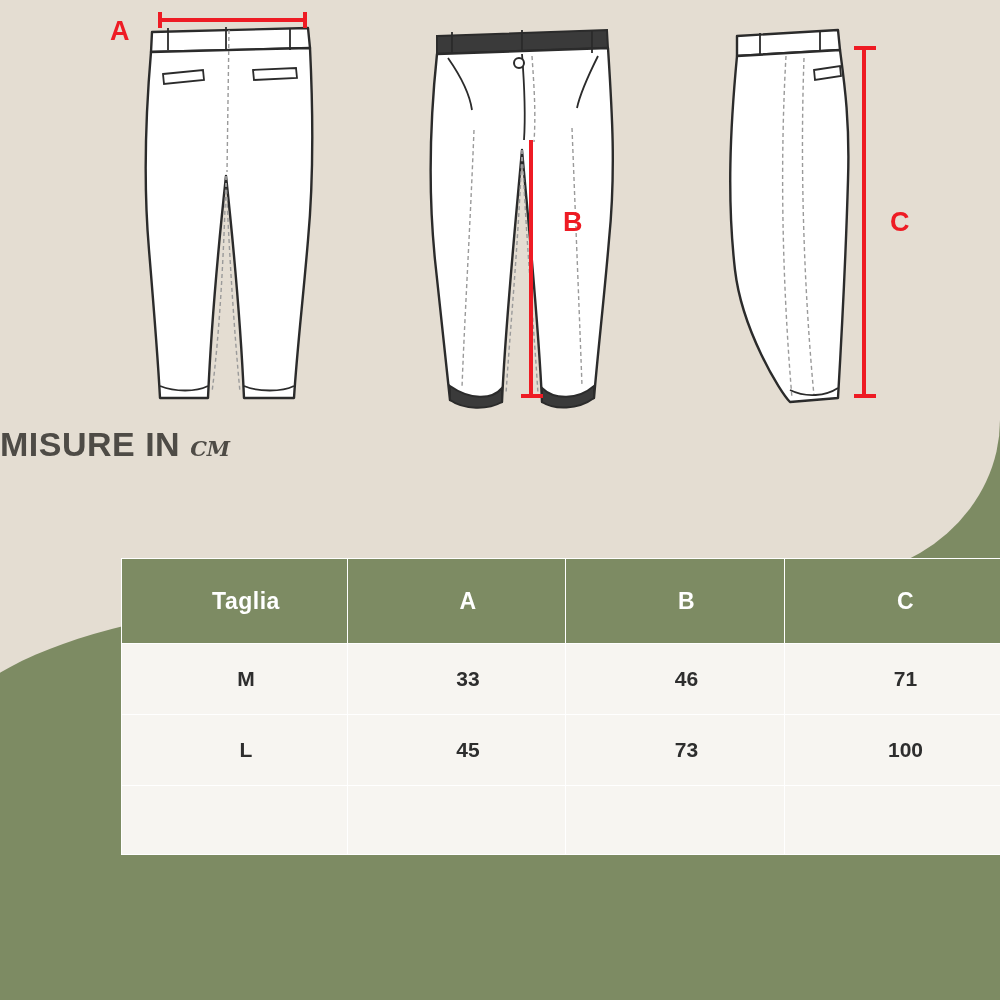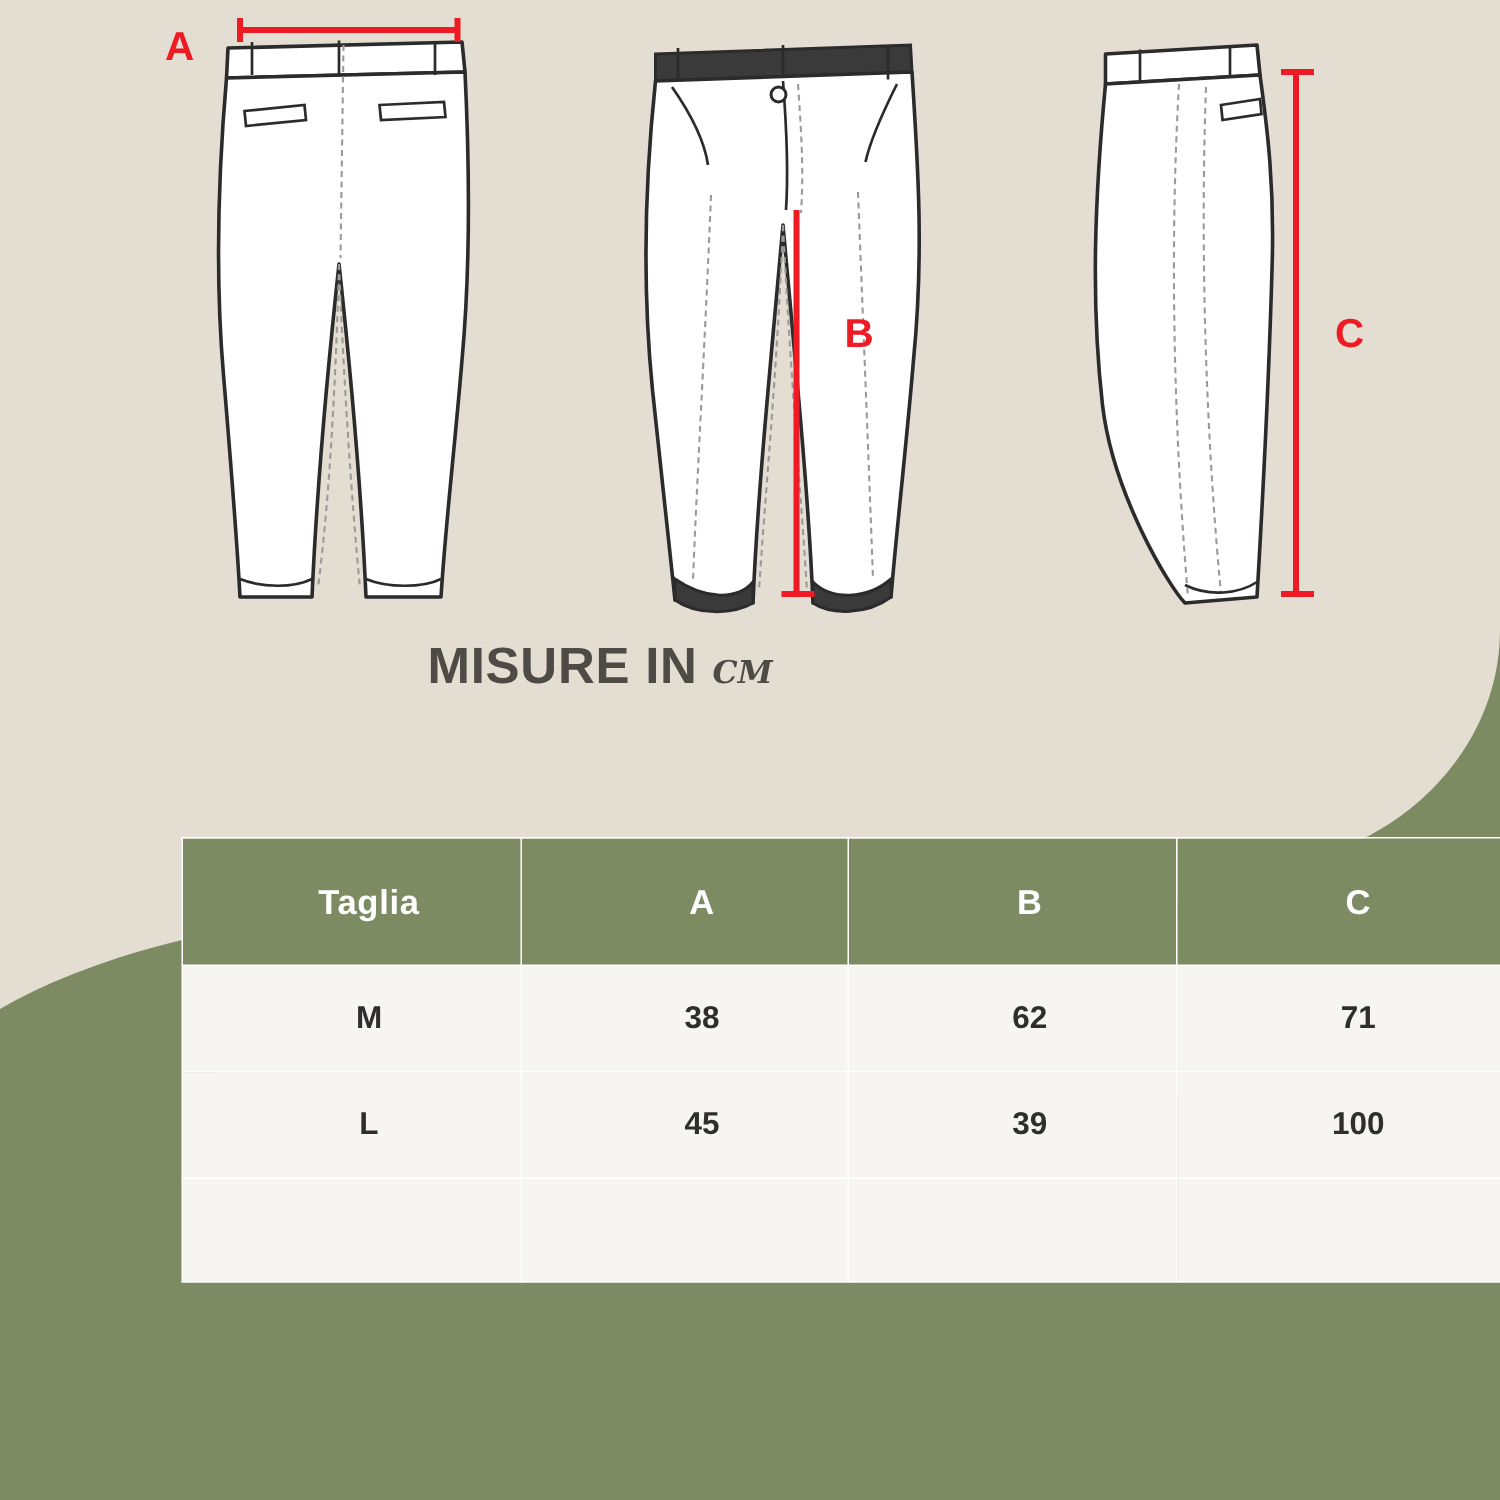--- a/index.html
+++ b/index.html
@@ -65,21 +65,20 @@
     left: 0;
     top: 0;
     width: 1000px;
     height: 430px;
   }
   .caption {
     position: absolute;
     left: 0;
     top: 425px;
     width: 800px;
-    text-align: center;
     color: #4e4b46;
     font-size: 34px;
     font-weight: bold;
     letter-spacing: 0.5px;
   }
   .caption .unit {
     font-family: "DejaVu Serif", serif;
     font-style: italic;
     font-size: 30px;
     letter-spacing: 0;
@@ -260,28 +259,28 @@
         <tr>
           <th class="col-1">Taglia</th>
           <th class="col-2">A</th>
           <th class="col-3">B</th>
           <th class="col-4">C</th>
         </tr>
       </thead>
       <tbody>
         <tr>
           <td>M</td>
-          <td>38</td>
-          <td>62</td>
+          <td>33</td>
+          <td>46</td>
           <td>71</td>
         </tr>
         <tr>
           <td>L</td>
           <td>45</td>
-          <td>39</td>
+          <td>73</td>
           <td>100</td>
         </tr>
         <tr class="empty">
           <td></td>
           <td></td>
           <td></td>
           <td></td>
         </tr>
       </tbody>
     </table>

